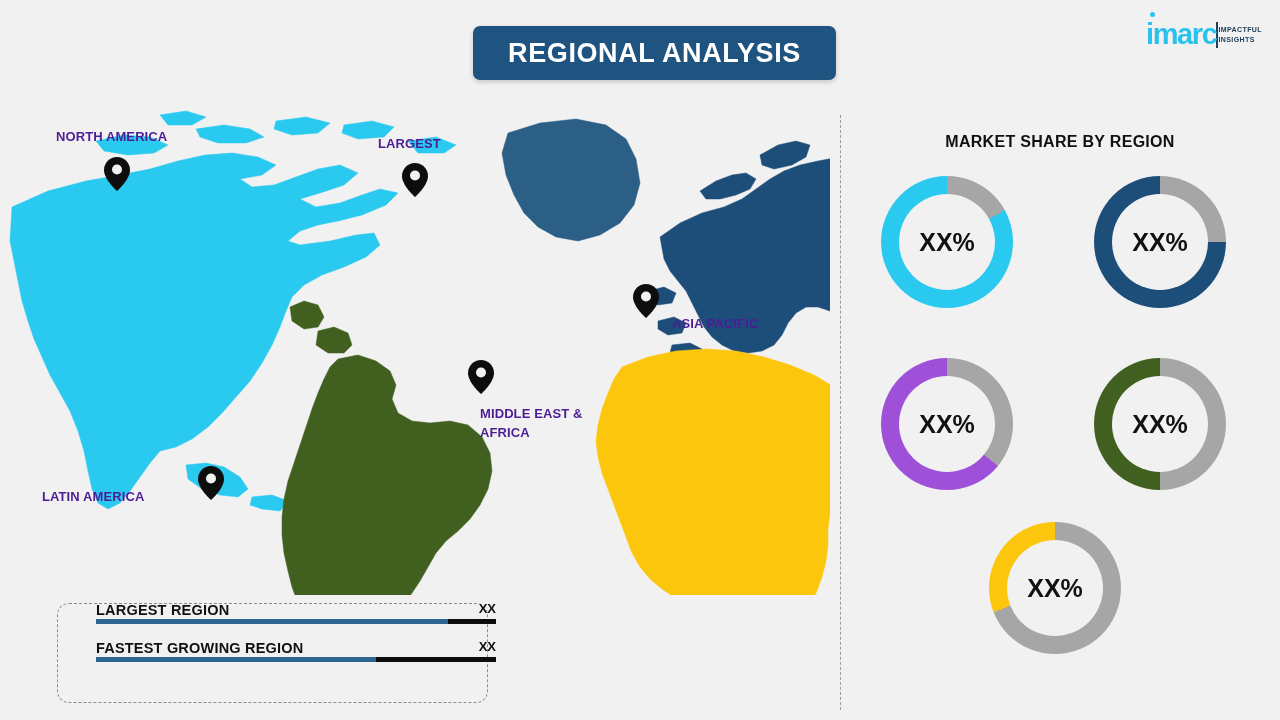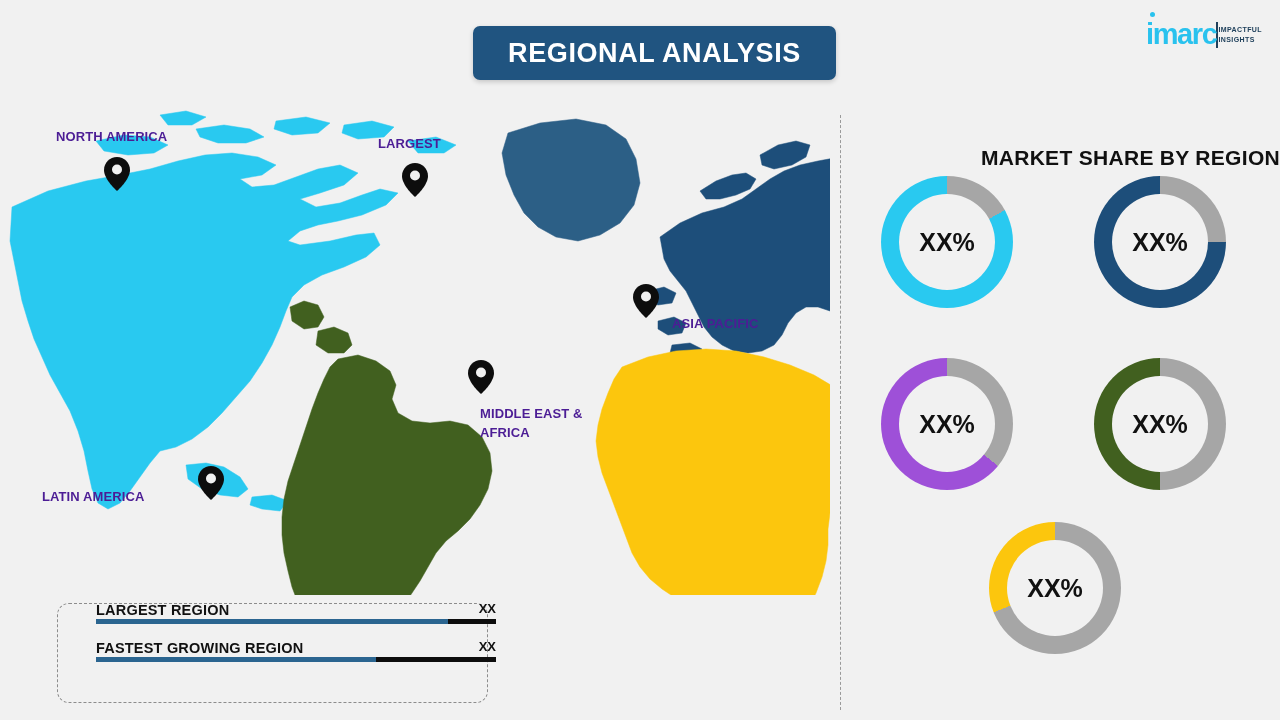--- a/index.html
+++ b/index.html
@@ -64,22 +64,22 @@
   .legend-row .val{
     font-size:13px; font-weight:bold; color:#111;
     position:absolute; right:0; bottom:8px;
   }
   .legend-row .track{
     position:absolute; left:0; bottom:0; width:100%; height:5px; background:#0d0d0d;
   }
   .legend-row .fill{ position:absolute; left:0; top:0; height:100%; background:#2b6590; }
   
   #share-title{
-    position:absolute; left:840px; top:146px; width:440px;
-    text-align:right; font-size:21px; font-weight:bold; color:#111;
+    position:absolute; left:840px; top:133px; width:440px;
+    text-align:center; font-size:16px; font-weight:bold; color:#111;
     letter-spacing:.3px;
   }
   .donut{ position:absolute; width:132px; height:132px; }
   .donut .hole{
     position:absolute; left:18px; top:18px; width:96px; height:96px;
     border-radius:50%; background:#f1f1f1;
     display:flex; align-items:center; justify-content:center;
   }
   .donut .hole span{ font-size:25px; font-weight:bold; color:#111; }
 </style>

